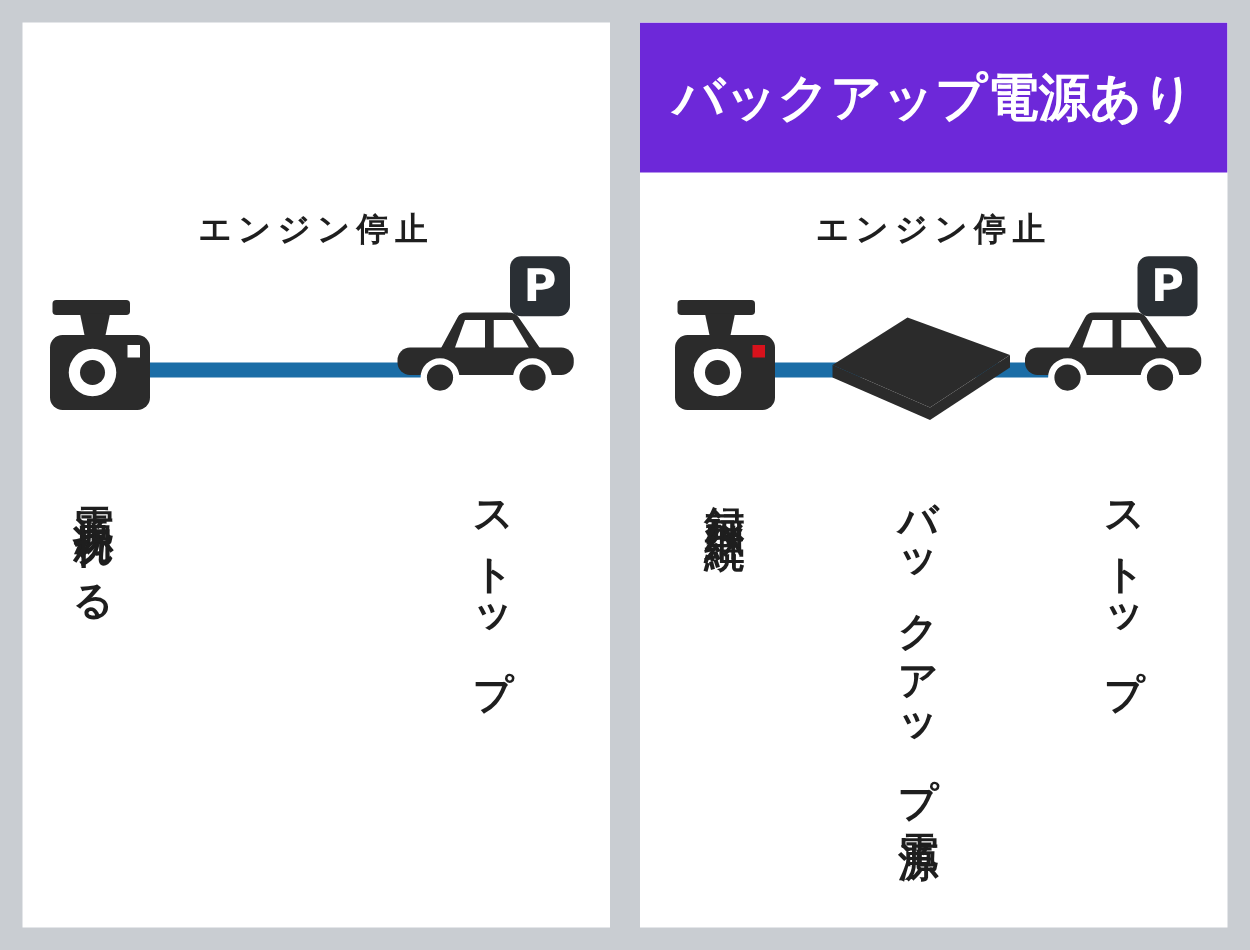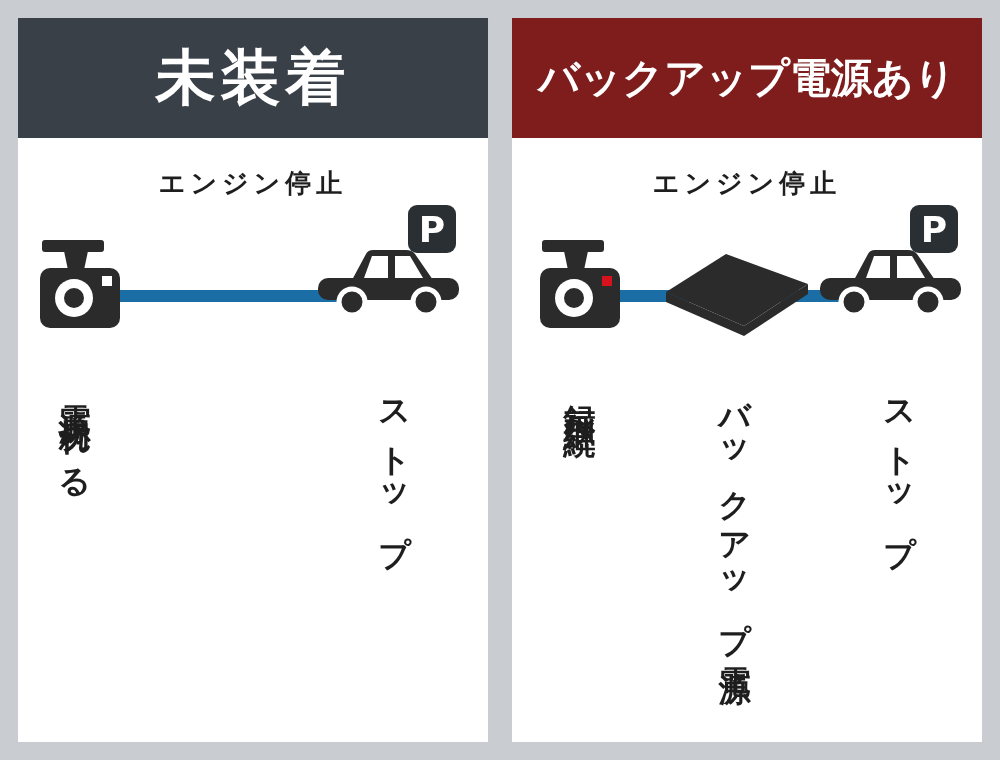--- a/index.html
+++ b/index.html
@@ -24,21 +24,21 @@
     background: #ffffff;
     overflow: hidden;
   }
   .panel-header {
     height: 120px;
     display: flex;
     align-items: center;
     justify-content: center;
   }
   .panel-header.dark { background: #3a4047; }
-  .panel-header.blue { background: #7f1d1d; }
+  .panel-header.blue { background: #6d28d9; }
   .panel-title {
     color: #ffffff;
     font-weight: bold;
     white-space: nowrap;
   }
   .panel-title.large { font-size: 60px; letter-spacing: 5px; }
   .panel-title.medium { font-size: 41px; letter-spacing: 0px; }
   .subtitle {
     position: absolute;
     top: 148px;
@@ -88,23 +88,20 @@
   .dot-white { fill: #ffffff; }
   .dot-red { fill: #d8121c; }
   .wheel { fill: #2b2b2b; stroke: #ffffff; stroke-width: 5; }
 </style>
 </head>
 <body>
 
 <div class="canvas">
 
   <section class="panel">
-    <header class="panel-header dark">
-      <div class="panel-title large">未装着</div>
-    </header>
 
     <div class="subtitle">エンジン停止</div>
 
     <div class="connector" style="left:88px; width:250px;"></div>
 
     <div class="icon-abs" style="left:20px; top:220px;">
       <svg width="84" height="112" viewBox="0 0 84 112" aria-hidden="true">
         <rect class="icon-fill" x="4" y="2" width="62" height="12" rx="3"></rect>
         <polygon class="icon-fill" points="26,13 50,13 46,32 30,32"></polygon>
         <rect class="icon-fill" x="2" y="30" width="80" height="60" rx="10"></rect>

